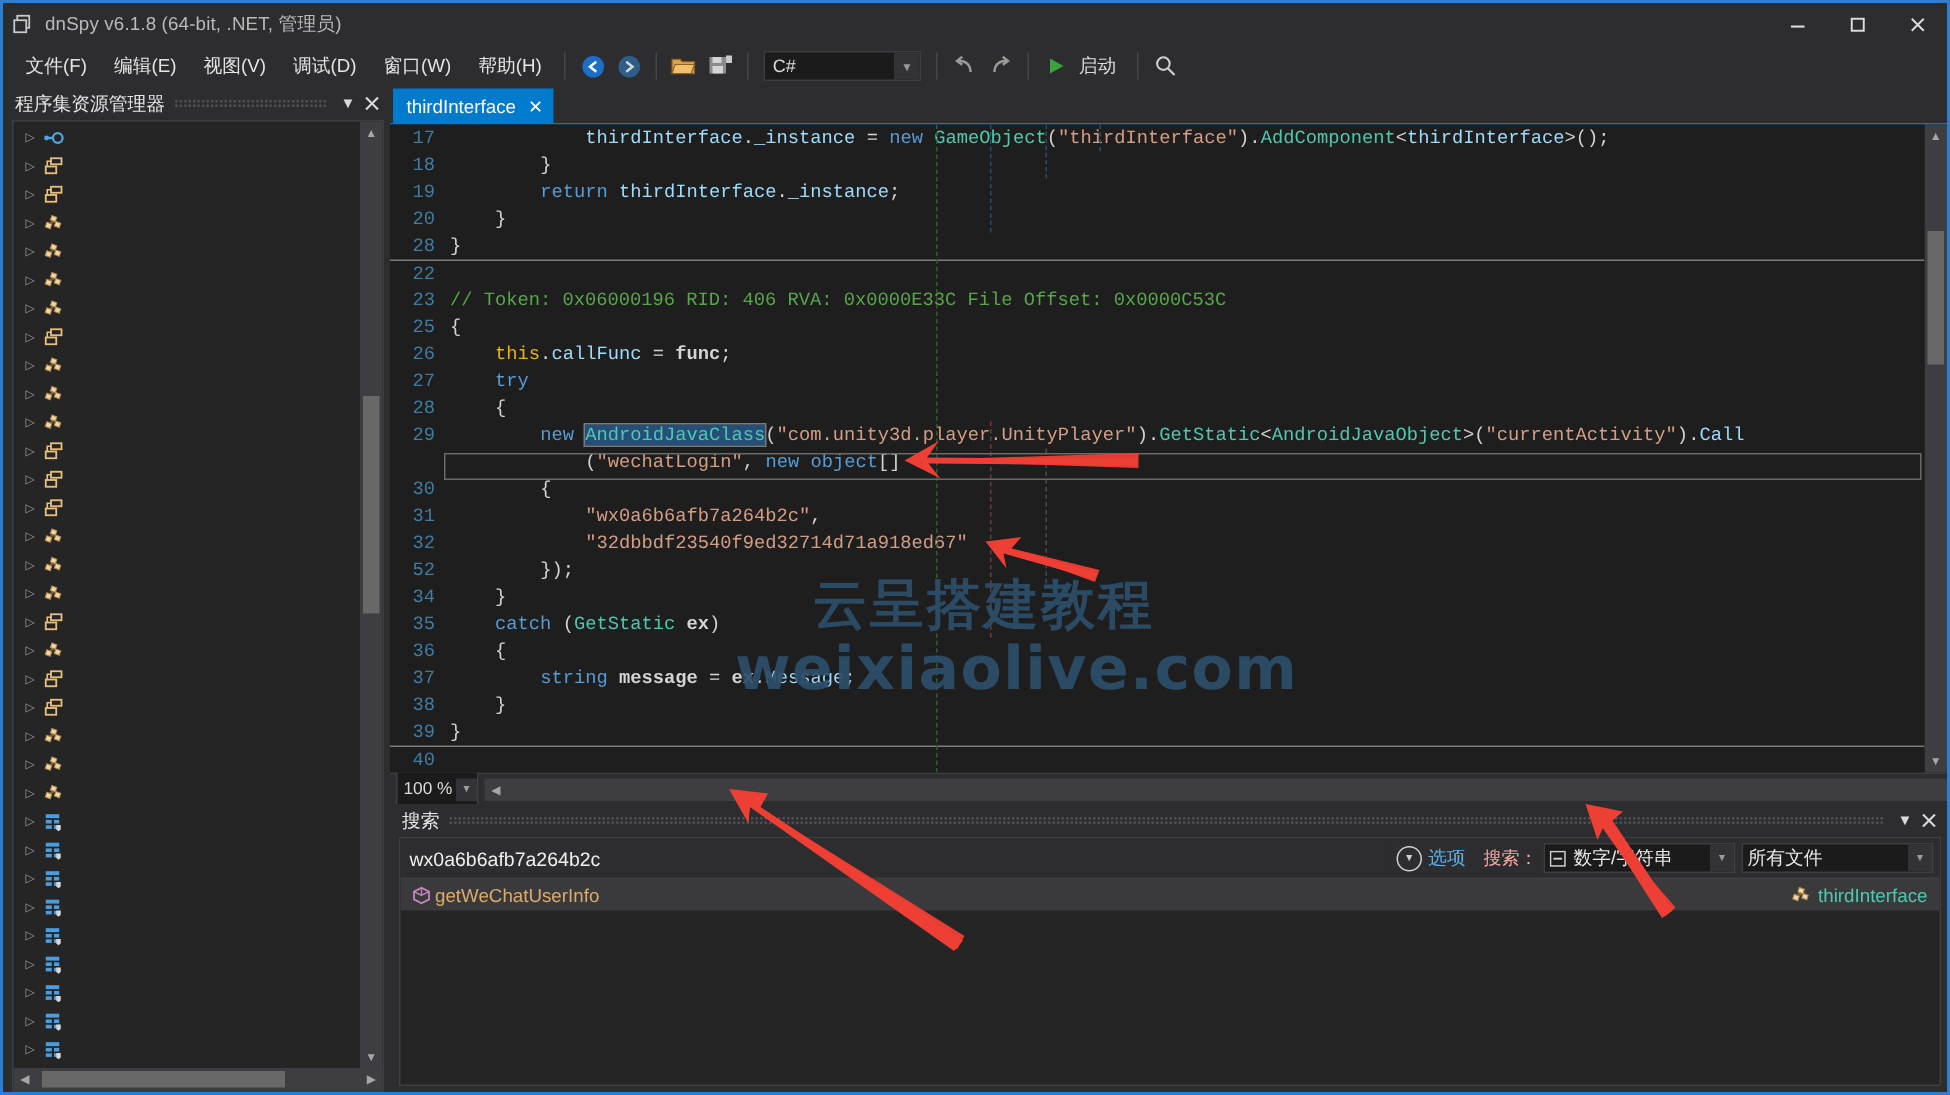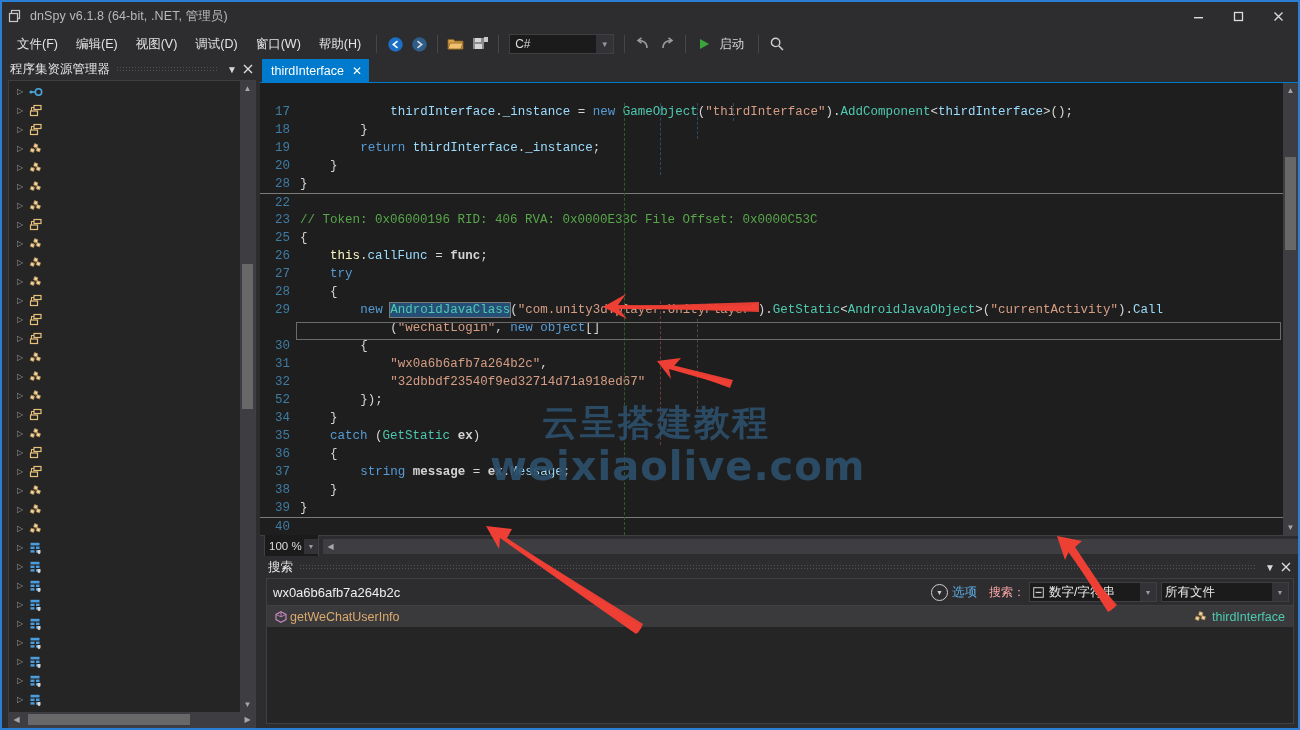--- a/index.html
+++ b/index.html
@@ -133,32 +133,32 @@
     height:23px;background:#007acc;color:#ffffff;display:flex;align-items:center;
     padding:0 7px 0 9px;font-size:12.5px;
   }
   .tab .tclose{margin-left:8px;font-size:12px;color:#ffffff;}
   .editor-outer{
     flex:1 1 auto;display:flex;min-height:0;background:#1e1e1e;
     border-top:1px solid #007acc;
   }
   .editor{
     flex:1 1 auto;position:relative;overflow:hidden;background:#1e1e1e;
-    font-family:"Liberation Mono","DejaVu Sans Mono",monospace;font-size:12.5px;margin-top:20px;
+    font-family:"Liberation Mono","DejaVu Sans Mono",monospace;font-size:12.5px;
   }
   .codeline{
     height:18px;line-height:18px;white-space:pre;display:flex;
   }
   .gutter{
     width:36px;flex:0 0 36px;text-align:right;padding-right:6px;color:#3f7ca3;
     box-sizing:border-box;
   }
   .codetext{position:relative;padding-left:4px;}
   .k{color:#569cd6;}          
-  .kw2{color:#fef9c3;}        
+  .kw2{color:#eab308;}        
   .typ{color:#4ec9b0;}        
   .mth{color:#ce9178;}        
   .str{color:#d69d85;}
   .cmt{color:#57a64a;}
   .pl{color:#d4d4d4;}
   .ident{color:#9cdcfe;}
   .bold{font-weight:bold;color:#d4d4d4;}
   .sel-box{
     background:#264f78;outline:1px solid #7a7a7a;
   }

